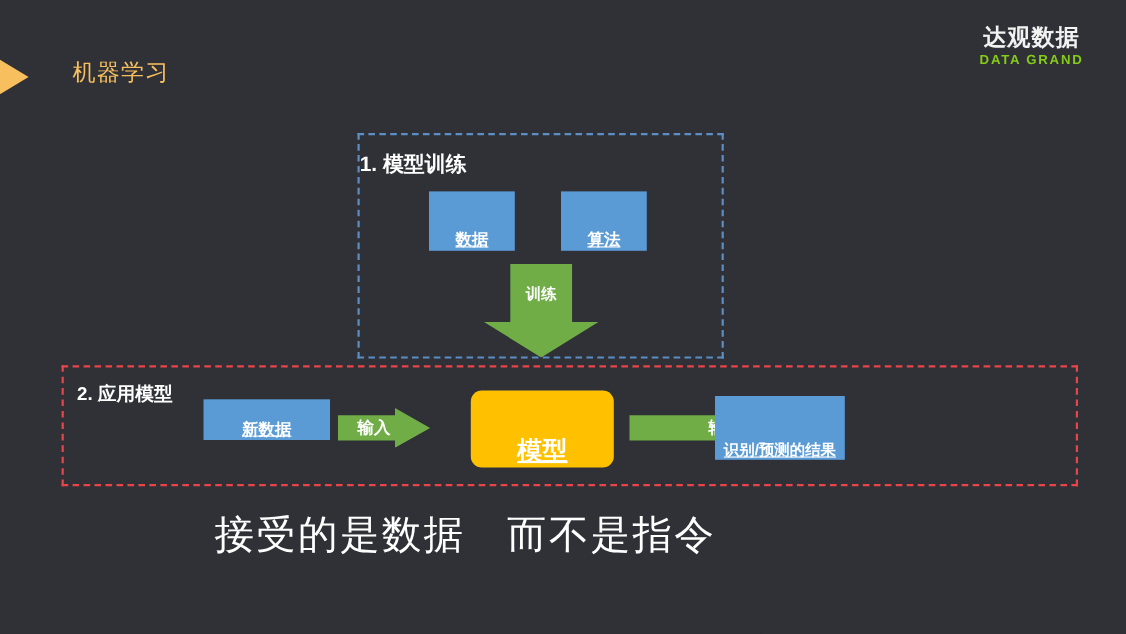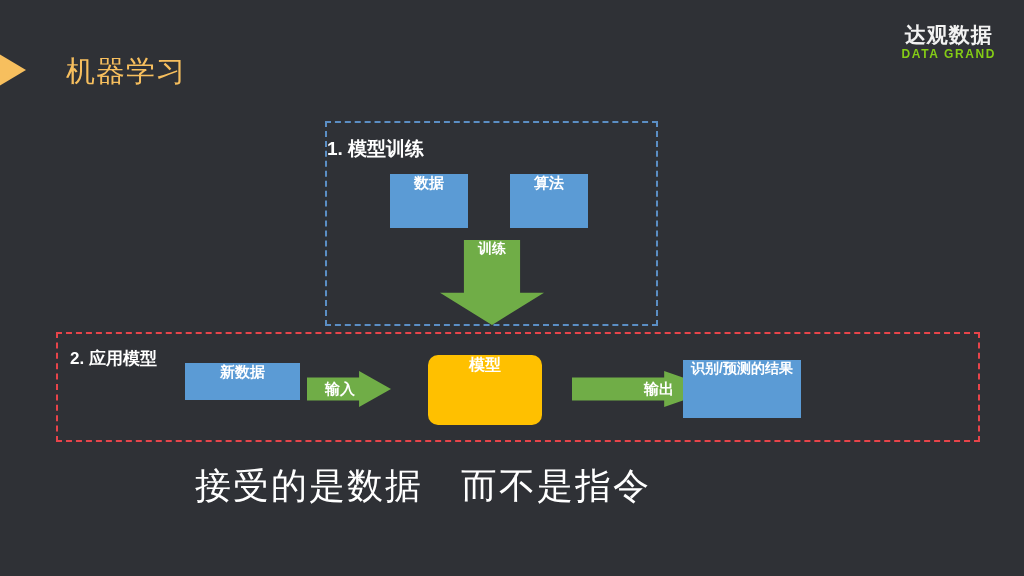--- a/index.html
+++ b/index.html
@@ -24,28 +24,28 @@
     width: 0;
     height: 0;
     border-top: 24px solid transparent;
     border-bottom: 24px solid transparent;
     border-left: 40px solid #f7bf5e;
   }
   .slide-title {
     position: absolute;
     left: 66px;
     top: 52px;
-    font-size: 29px;
+    font-size: 21px;
     color: #f7bf5e;
     letter-spacing: 1px;
     white-space: nowrap;
   }
   .logo {
     position: absolute;
-    right: 28px;
+    right: 39px;
     top: 24px;
     text-align: center;
     color: #ffffff;
     line-height: 1.0;
   }
   .logo-cn {
     font-size: 21px;
     font-weight: bold;
     letter-spacing: 1px;
     color: #f2f2f2;
@@ -94,39 +94,40 @@
     font-size: 17px;
     font-weight: bold;
     color: #ffffff;
     white-space: nowrap;
   }
 
   
   .box {
     position: absolute;
     display: flex;
-    align-items: flex-start;
+    align-items: flex-end;
     justify-content: center;
     text-align: center;
     color: #ffffff;
     font-weight: bold;
     box-sizing: border-box;
+    text-decoration: underline;
   }
   .box-blue { background: #5b9bd5; }
   .box-data   { left: 390px; top: 174px; width: 78px;  height: 54px; font-size: 15px; }
   .box-algo   { left: 510px; top: 174px; width: 78px;  height: 54px; font-size: 15px; }
   .box-newdata{ left: 185px; top: 363px; width: 115px; height: 37px; font-size: 15px; }
   .box-result {
-    left: 683px; top: 360px; width: 118px; height: 58px;
+    left: 650px; top: 360px; width: 118px; height: 58px;
     font-size: 14px; line-height: 1.25; padding: 0 6px;
   }
   .box-model {
-    left: 428px; top: 355px; width: 114px; height: 70px;
+    left: 428px; top: 355px; width: 130px; height: 70px;
     background: #ffc000; border-radius: 10px;
-    font-size: 16px; font-weight: bold; color: #ffffff;
+    font-size: 23px; font-weight: bold; color: #ffffff;
   }
 
   
   .arrow-right {
     position: absolute;
     background: #70ad47;
     display: flex;
     align-items: center;
     justify-content: flex-end;
     color: #ffffff;
@@ -160,20 +161,21 @@
     background: #70ad47;
     clip-path: polygon(23% 0%, 77% 0%, 77% 62%, 100% 62%, 50% 100%, 0% 62%, 23% 62%);
     display: flex;
     align-items: flex-start;
     justify-content: center;
     color: #ffffff;
     font-weight: bold;
     font-size: 14px;
   }
   .arrow-down > .arrow-label {
+    margin-top: 19px;
   }
 
   
   .caption {
     position: absolute;
     left: 0;
     top: 462px;
     width: 846px;
     text-align: center;
     font-size: 36px;

